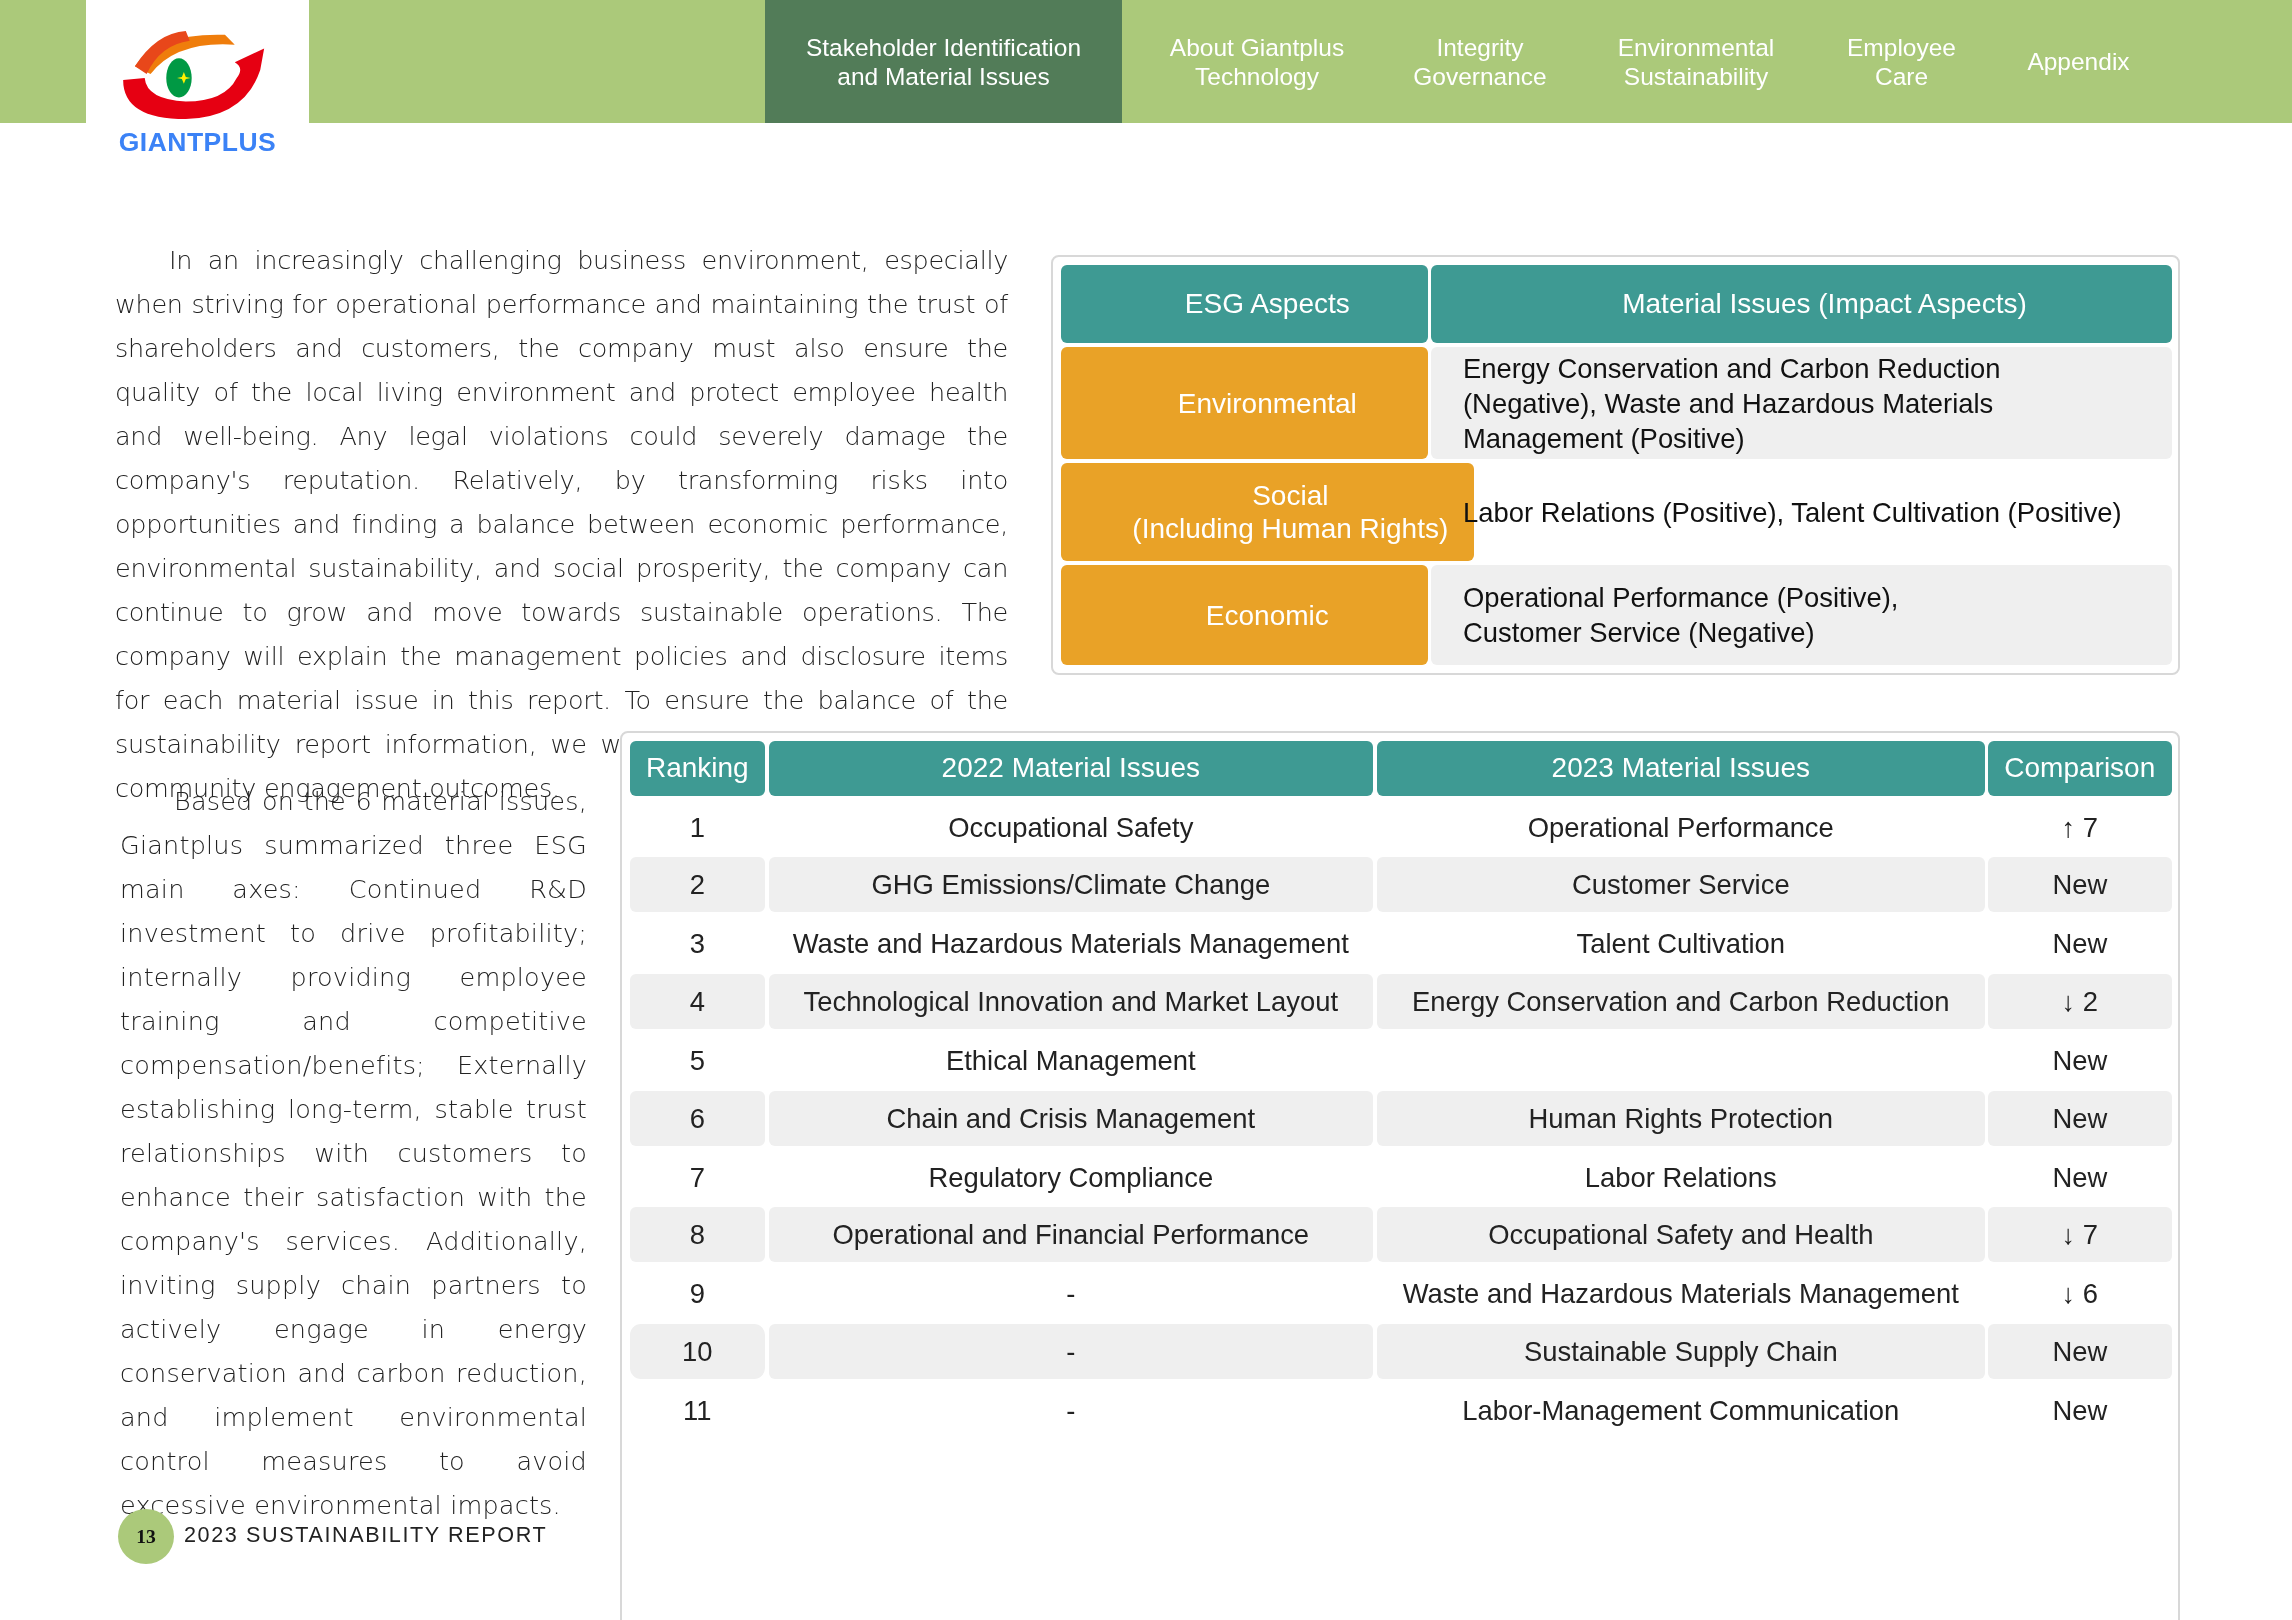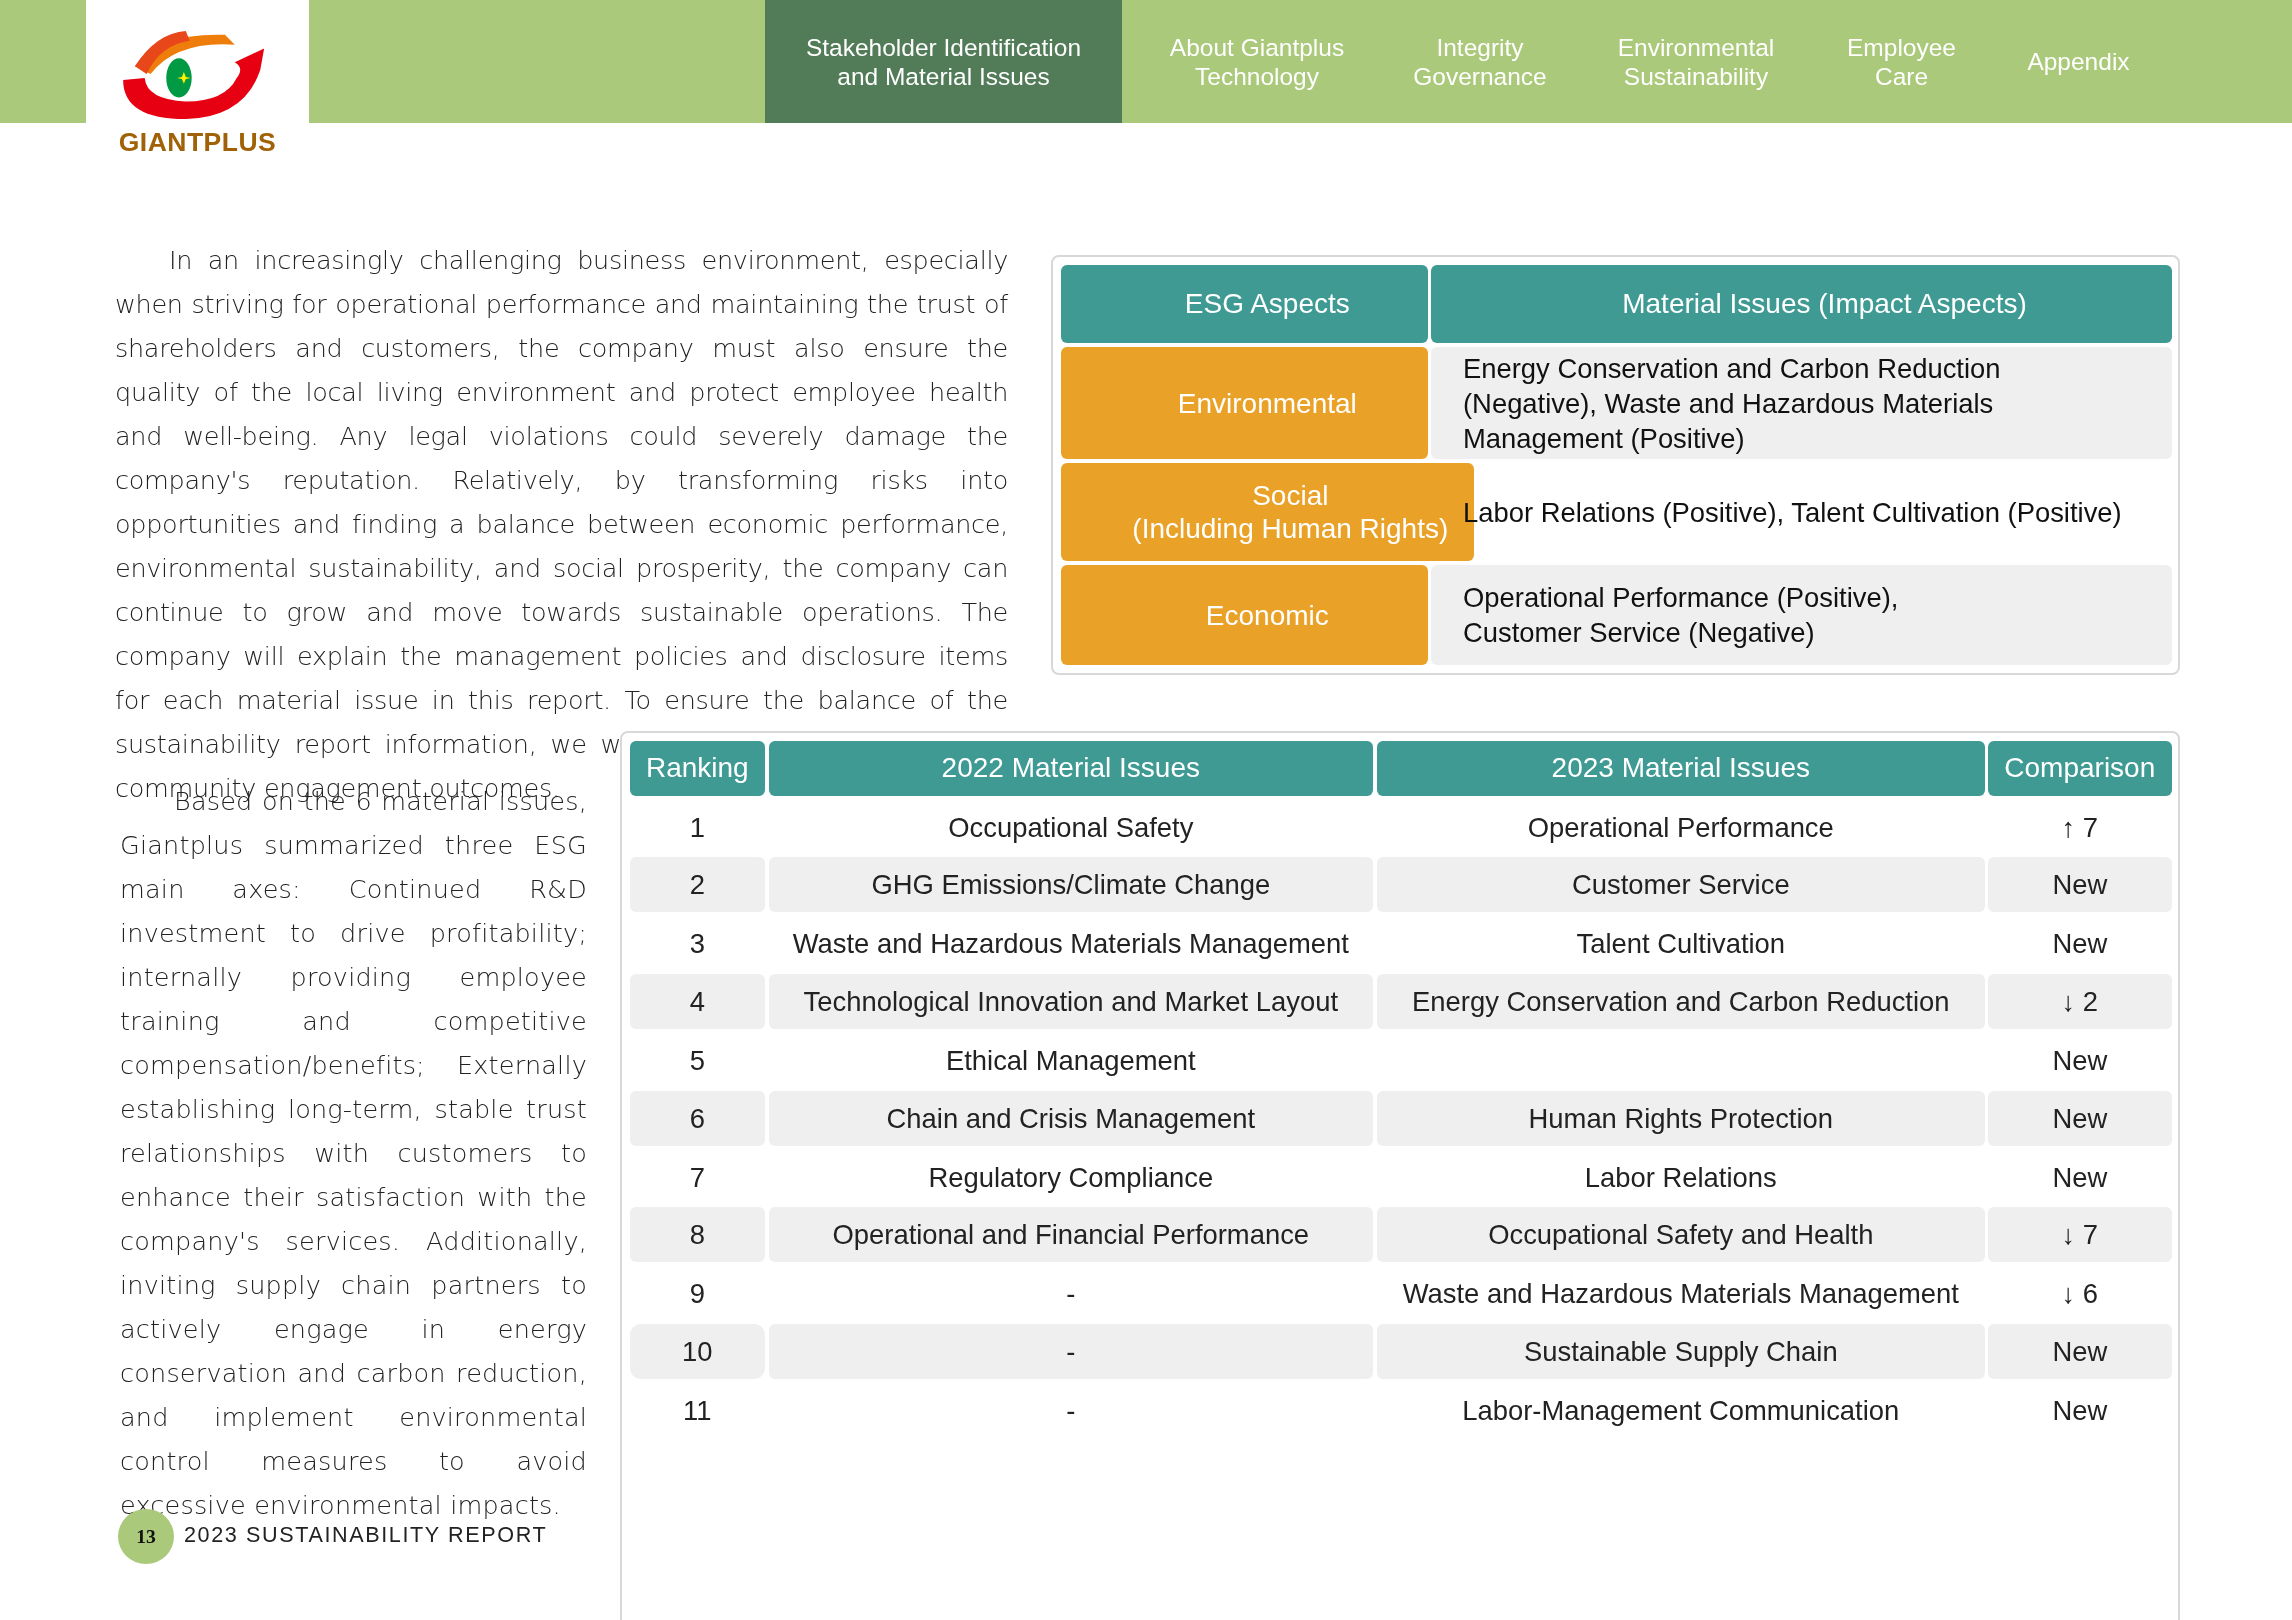--- a/index.html
+++ b/index.html
@@ -3,21 +3,21 @@
 <meta charset="utf-8">
 <style>
   * { box-sizing: border-box; margin: 0; padding: 0; }
   html, body { width: 2293px; height: 1620px; background: #ffffff; overflow: hidden; }
   body { position: relative; font-family: "DejaVu Sans", "Liberation Sans", sans-serif; color: #1a1a1a; }
 
   
   .topbar { position: absolute; left: 0; top: 0; width: 2293px; height: 123px; background: #abc97a; }
   .logo-box { position: absolute; left: 86px; top: 0; width: 223px; height: 162px; background: #ffffff; }
   .logo-mark { position: absolute; left: 31px; top: 27.4px; width: 167px; height: 94px; }
-  .logo-text { position: absolute; left: 0; width: 223px; top: 127px; text-align: center; font-family: "Liberation Sans", sans-serif; font-size: 26.5px; font-weight: 700; letter-spacing: 0.5px; color: #a16207; }
+  .logo-text { position: absolute; left: 0; width: 223px; top: 127px; text-align: center; font-family: "Liberation Sans", sans-serif; font-size: 26.5px; font-weight: 700; letter-spacing: 0.5px; color: #3b82f6; }
 
   .nav { position: absolute; top: 0; height: 123px; display: flex; align-items: center; justify-content: center; text-align: center; color: #ffffff; font-family: "Liberation Sans", sans-serif; font-size: 24.5px; line-height: 29px; }
   .nav.active { background: #527c58; }
 
   
   .para { position: absolute; font-family: "DejaVu Sans", sans-serif; font-size: 25.5px; line-height: 44px; color: #222; text-align: justify; font-weight: 300; letter-spacing: -0.3px; }
   .para .ind { display: inline-block; width: 54px; }
   .p1 { left: 115px; top: 238px; width: 893px; }
   .p2 { left: 120px; top: 779px; width: 467px; letter-spacing: 0.2px; }
 

